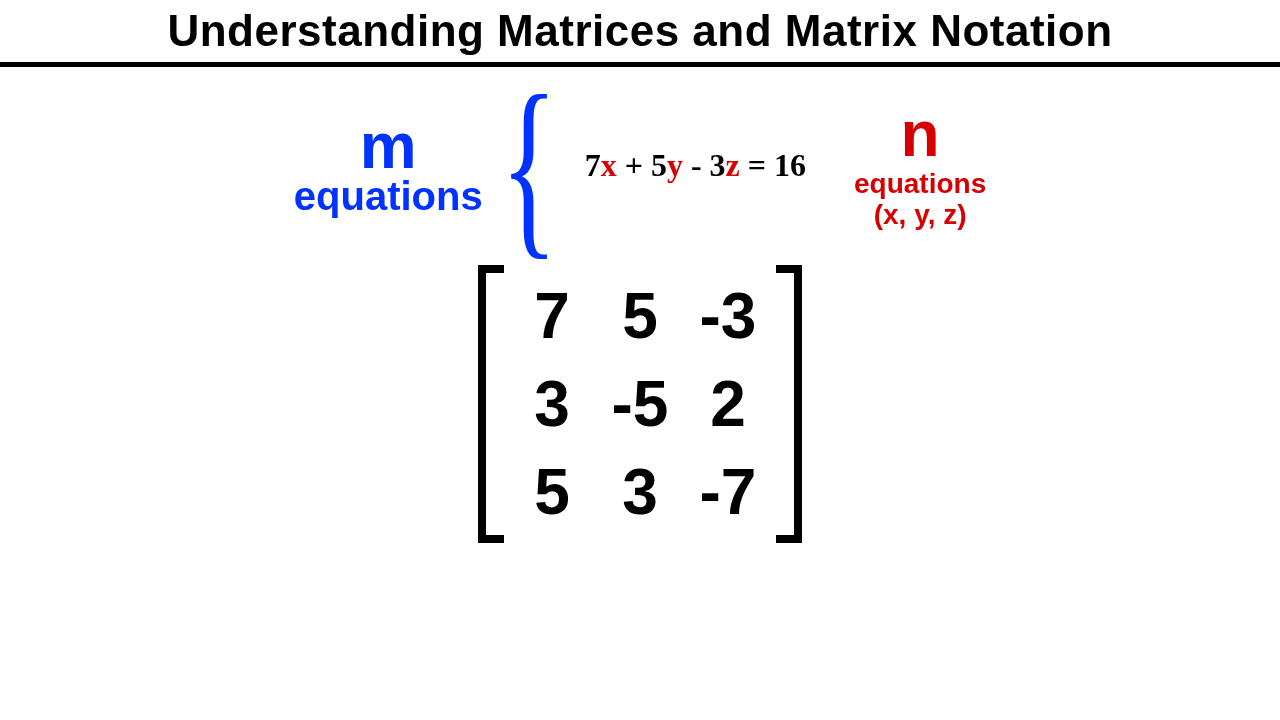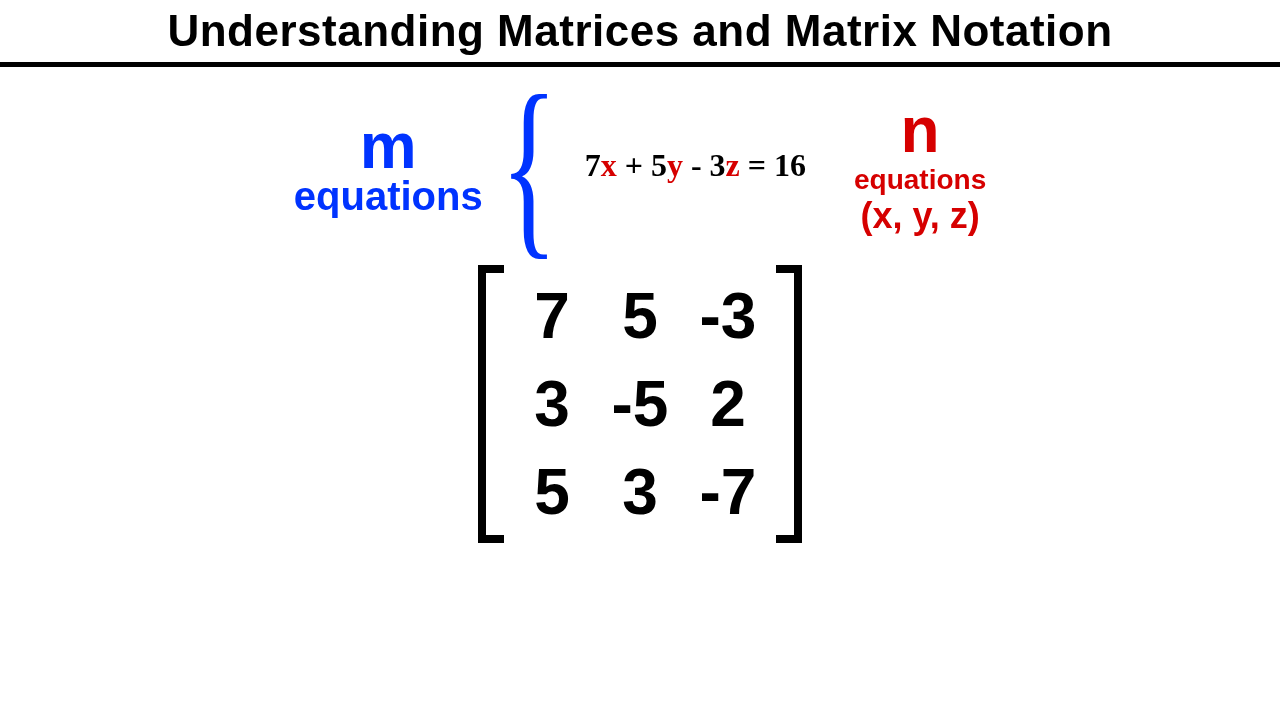--- a/index.html
+++ b/index.html
@@ -58,21 +58,21 @@
   .eq-var { color: #d60000; }
   .n-block {
     text-align: center;
     color: #d60000;
     font-weight: 900;
     line-height: 1.1;
     margin-left: 30px;
   }
   .n-big { font-size: 64px; }
   .n-sub { font-size: 28px; }
-  .n-sub2 { font-size: 36px; }
+  .n-sub2 { font-size: 28px; }
   .matrix-wrap {
     display: flex;
     align-items: stretch;
     justify-content: center;
     margin-top: 20px;
   }
   .bracket {
     width: 26px;
     border-top: 8px solid #000;
     border-bottom: 8px solid #000;

